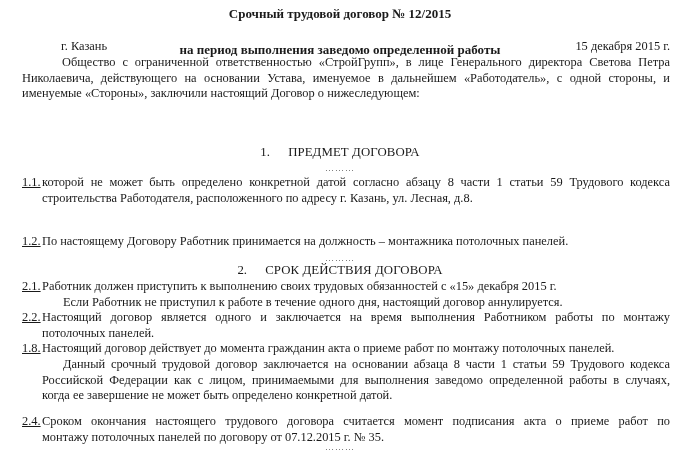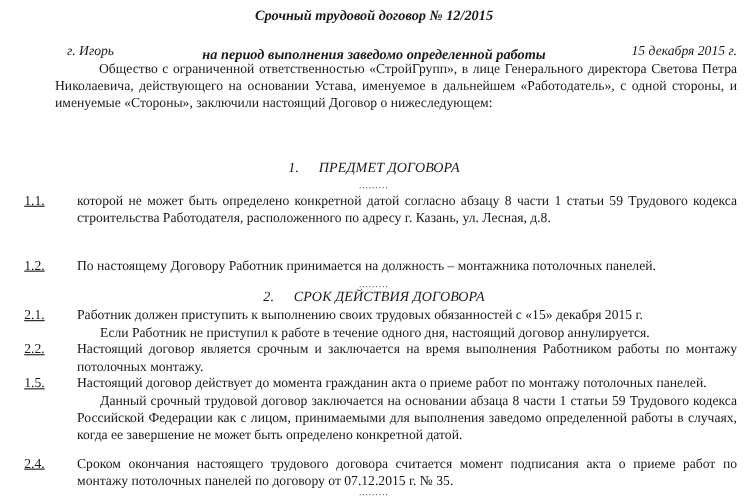--- a/index.html
+++ b/index.html
@@ -1,42 +1,42 @@
 <!DOCTYPE html>
 <html><head>
 <meta charset="utf-8">
 <style>
   html, body { margin: 0; padding: 0; background: #ffffff; }
   body {
     width: 680px; height: 453px; overflow: hidden; position: relative;
     font-family: "Liberation Serif", "DejaVu Serif", serif;
     color: #1a1a1a; font-size: 12.4px;
   }
-  .abs { position: absolute; white-space: nowrap; font-style: italic; }
+  .abs { position: absolute; white-space: nowrap; }
   .title { font-weight: bold; font-size: 13px; left: 0; width: 680px; text-align: center; }
   .city { left: 61px; top: 39px; }
   .date { right: 10px; top: 39px; }
   .par { position: absolute; left: 22px; width: 648px; line-height: 15.5px; text-align: justify; }
-  .line { display: block; white-space: nowrap; margin-left: 28px; }
+  .line { display: block; white-space: nowrap; }
   .justify { text-align: justify; text-align-last: justify; }
   .sec-head { left: 0; width: 680px; text-align: center; font-size: 12.8px; letter-spacing: 0.1px; }
   .sec-num { display: inline-block; margin-right: 18px; }
   .dots { left: 0; width: 680px; text-align: center; font-size: 9px; color: #444; letter-spacing: 1px; }
   .item { position: absolute; left: 22px; width: 648px; line-height: 15.5px; }
   .item .num { position: absolute; left: 0; top: 0; text-decoration: underline; }
   .item .body { margin-left: 20px; }
   .item .body .line { display: block; }
 </style>
 </head>
 <body>
 
 <div class="abs title" style="top:6px;">Срочный трудовой договор  № 12/2015</div>
 <div class="abs title" style="top:22px;margin-top:20px;">на период выполнения заведомо определенной работы</div>
 
-<div class="abs city">г. Игорь</div>
+<div class="abs city">г. Казань</div>
 <div class="abs date">15 декабря 2015 г.</div>
 
 <div class="par" style="top:55px;">
   <span class="line justify" style="padding-left:40px;">Общество с ограниченной ответственностью «СтройГрупп», в лице Генерального директора Светова Петра</span>
   <span class="line justify">Николаевича, действующего на основании Устава, именуемое в дальнейшем «Работодатель», с одной стороны, и</span>
   <span class="line">именуемые «Стороны», заключили настоящий Договор о нижеследующем:</span>
 </div>
 
 <div class="abs sec-head" style="top:145px;">
   <span class="sec-num">1.</span><span>ПРЕДМЕТ ДОГОВОРА</span>
@@ -68,27 +68,27 @@
   <span class="num">2.1.</span>
   <div class="body">
     <span class="line">Работник должен приступить к выполнению  своих трудовых обязанностей с «15» декабря 2015 г.</span>
     <span class="line" style="padding-left:21px;">Если Работник не приступил  к работе в течение одного дня, настоящий договор аннулируется.</span>
   </div>
 </div>
 
 <div class="item" style="top:310px;">
   <span class="num">2.2.</span>
   <div class="body">
-    <span class="line justify">Настоящий договор является срочным и заключается на время выполнения Работником работы по монтажу</span>
-    <span class="line">потолочных монтажу.</span>
+    <span class="line justify">Настоящий договор является одного и заключается на время выполнения Работником работы по монтажу</span>
+    <span class="line">потолочных панелей.</span>
   </div>
 </div>
 
 <div class="item" style="top:341px;">
-  <span class="num">1.5.</span>
+  <span class="num">1.8.</span>
   <div class="body">
     <span class="line">Настоящий договор действует до момента гражданин акта о приеме работ по монтажу потолочных панелей.</span>
   </div>
 </div>
 
 <div class="item" style="top:357px;">
   <div class="body">
     <span class="line justify" style="padding-left:21px;">Данный срочный трудовой договор заключается на основании  абзаца 8 части 1 статьи 59 Трудового кодекса</span>
     <span class="line justify">Российской Федерации как с лицом, принимаемыми для выполнения заведомо определенной работы в случаях,</span>
     <span class="line">когда ее завершение не может быть определено конкретной датой.</span>

